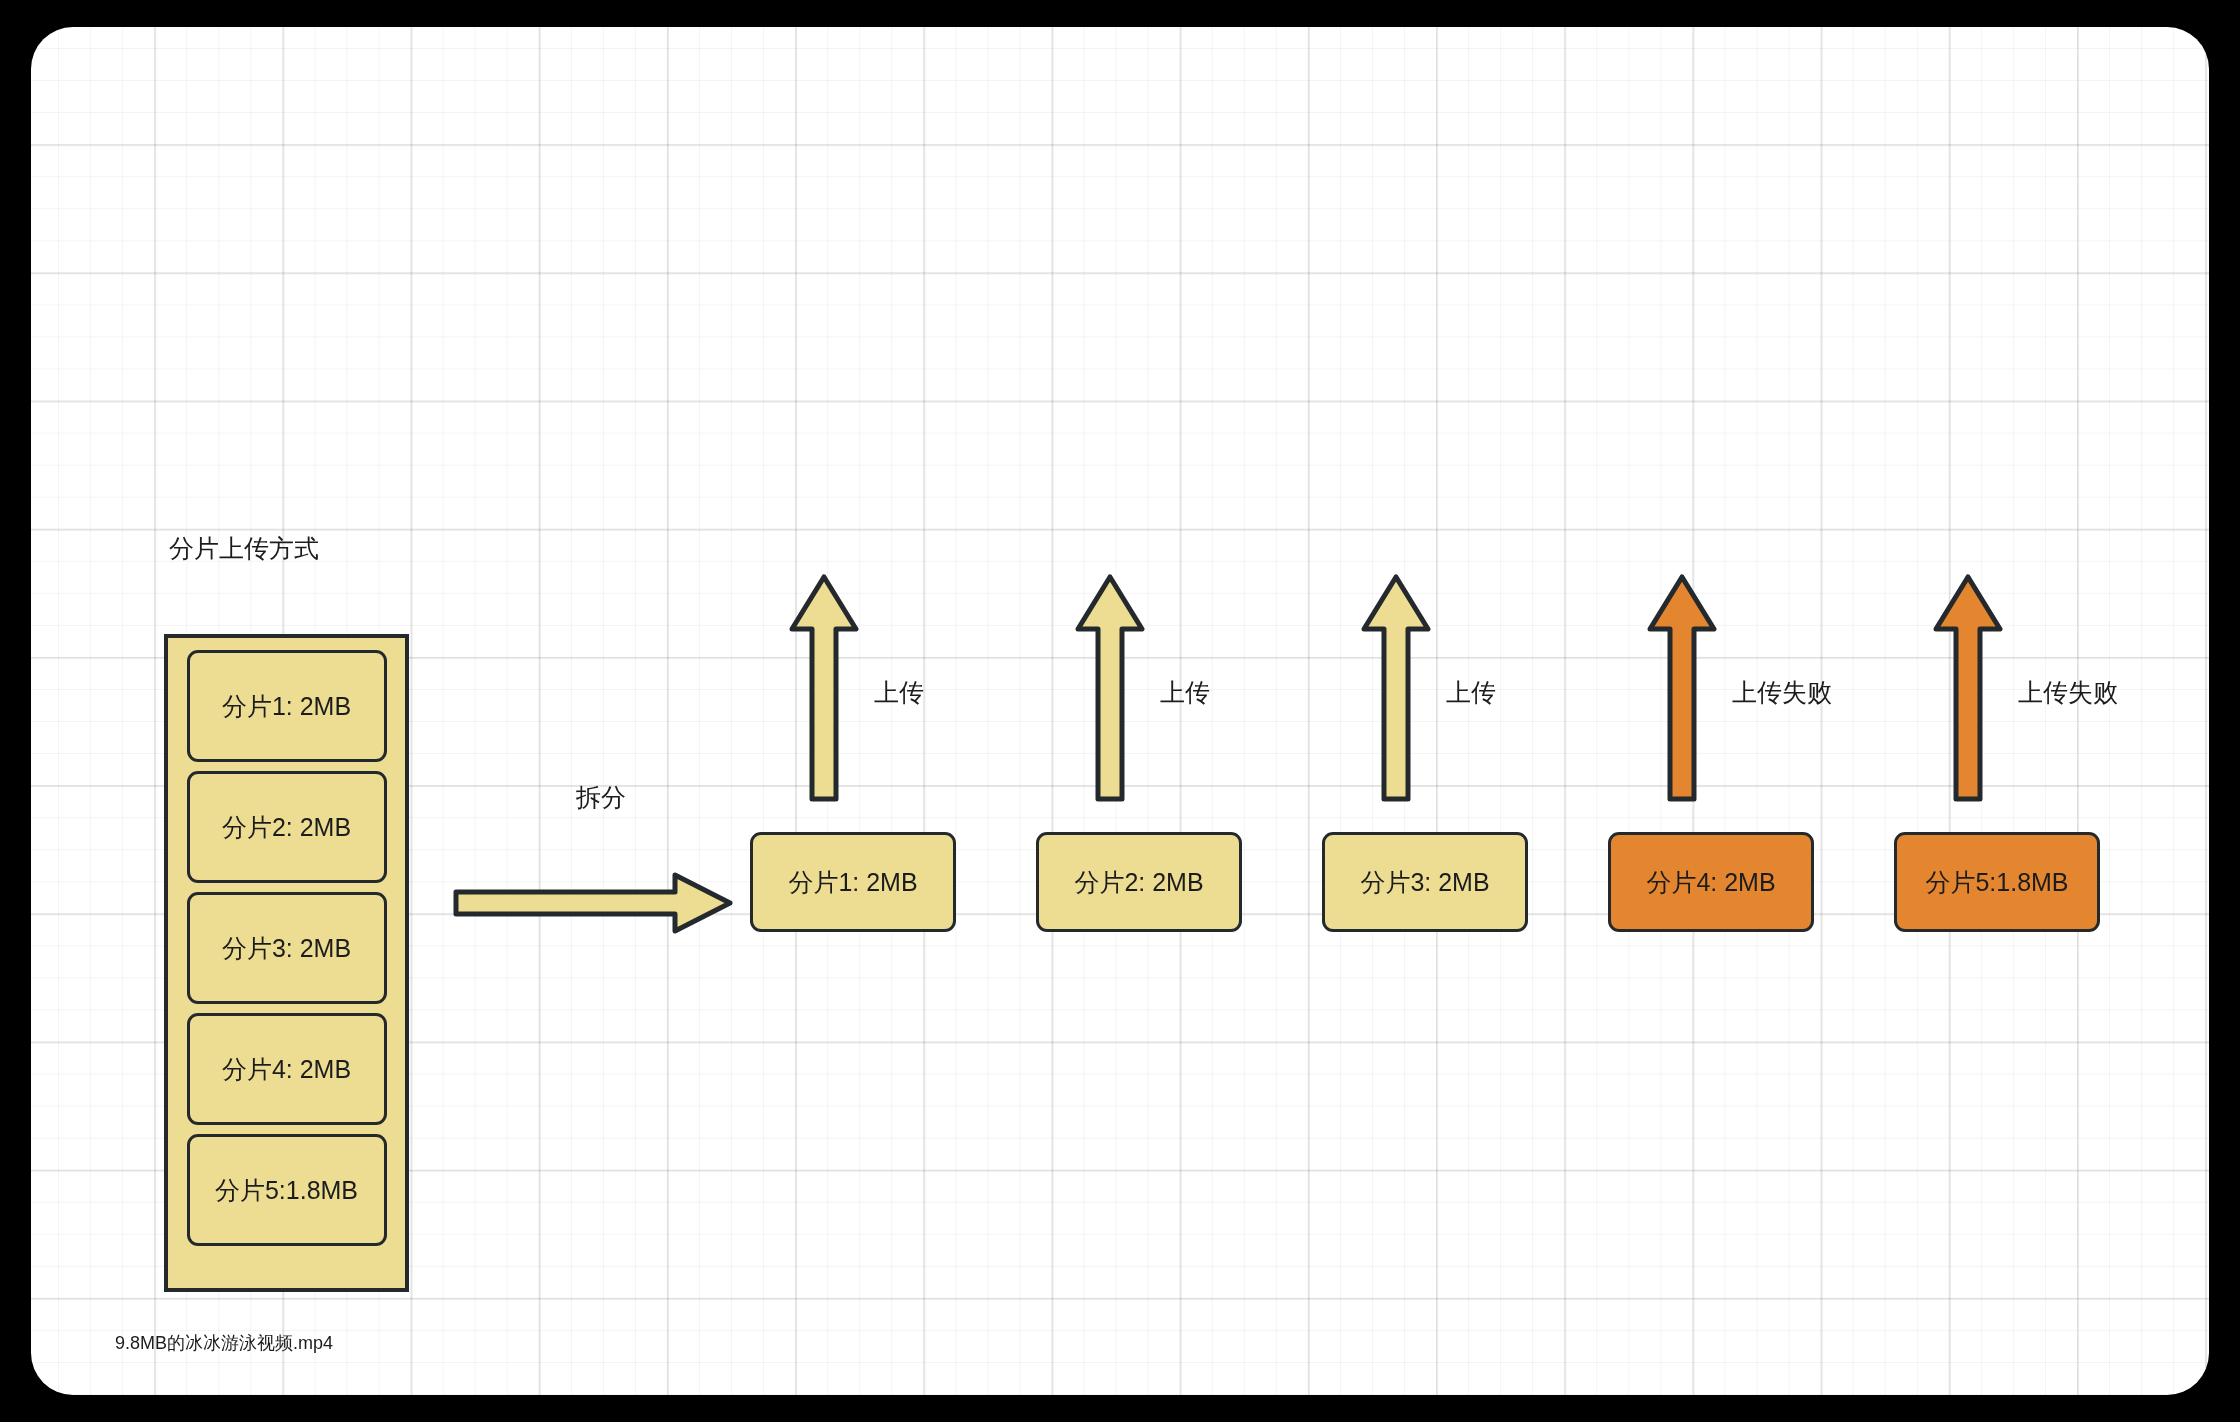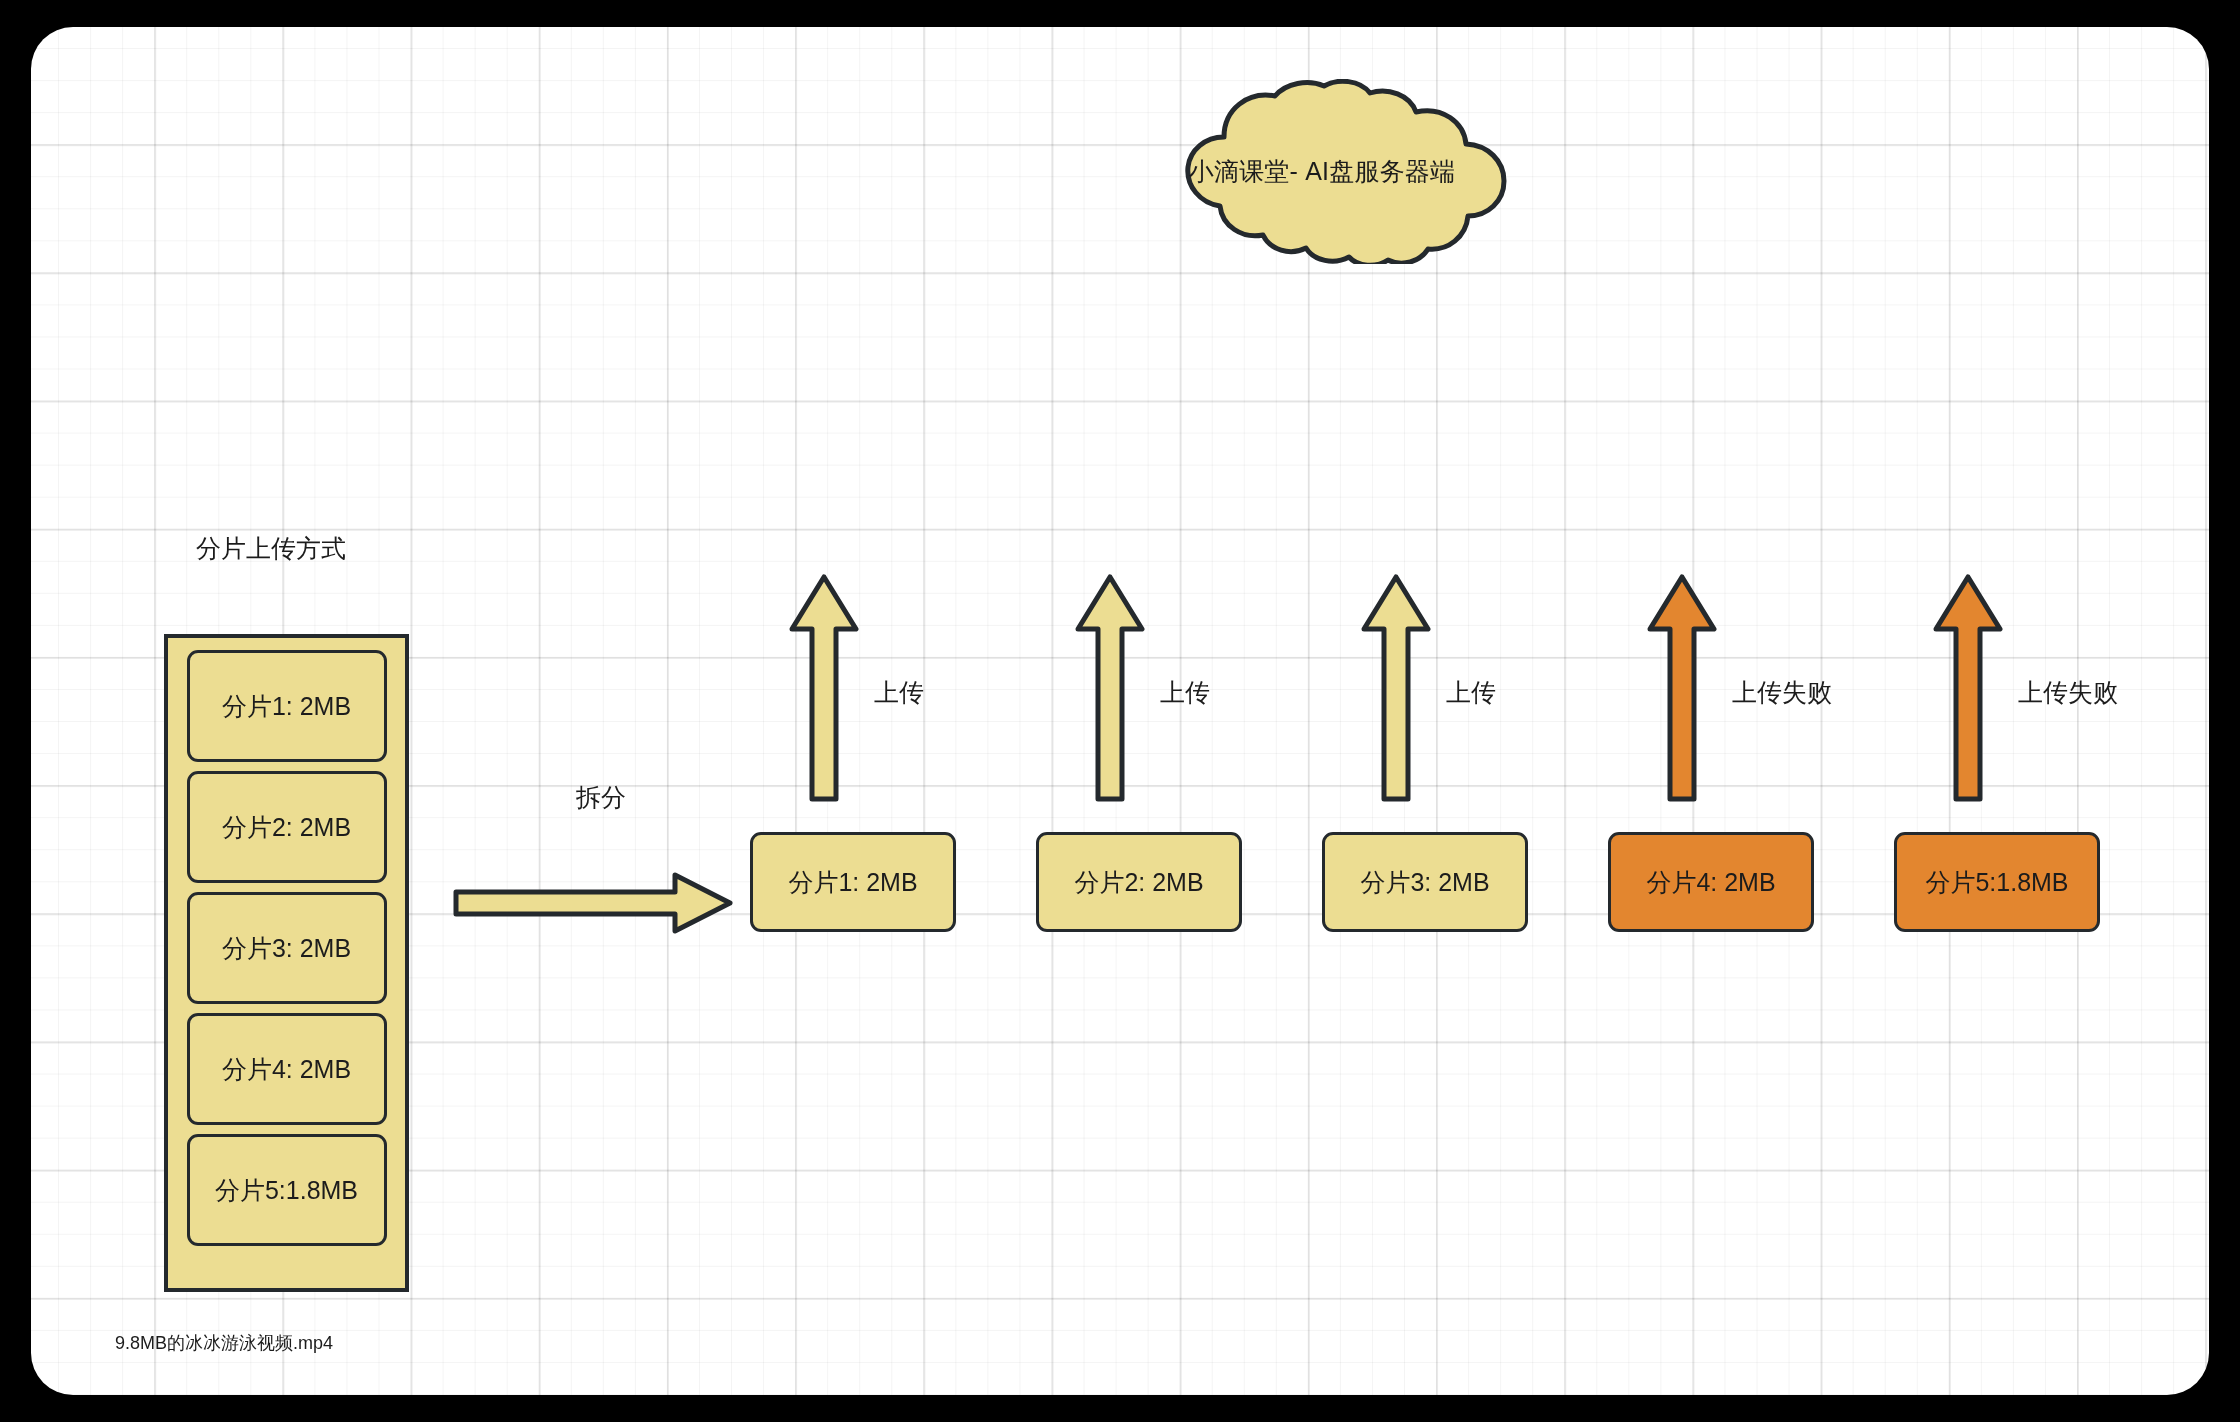--- a/index.html
+++ b/index.html
@@ -67,21 +67,21 @@
     font-size: 25px;
     color: #1c1c1c;
     letter-spacing: 0.2px;
     white-space: nowrap;
     padding-left: 4px;
     box-sizing: border-box;
   }
 
   
   #mode-title {
-    left: 165px;
+    left: 138px;
     top: 505px;
     font-size: 25px;
     color: #1c1c1c;
     white-space: nowrap;
   }
 
   
   #file-stack {
     left: 133px;
     top: 607px;
@@ -176,30 +176,20 @@
     white-space: nowrap;
     margin-left: 12px;
   }
 </style>
 </head>
 <body>
 
 <div id="stage">
   <div id="canvas">
 
-    <div id="cloud-group">
-      <svg viewBox="0 0 400 185" xmlns="http://www.w3.org/2000/svg">
-        <path d="M104,58 C104,30 128,12 155,17 C166,4 188,0 204,7 C218,-1 240,1 250,14
-                 C268,8 290,16 296,33 C322,27 344,43 346,65 C368,66 384,82 384,102
-                 C384,122 368,137 348,137 C346,158 328,172 308,170 C300,183 282,188 268,181
-                 C256,189 238,188 229,178 C214,186 194,182 186,169 C170,177 150,171 143,156
-                 C122,160 102,147 100,127 C80,124 66,107 68,88 C70,71 85,58 104,58 Z" fill="#ecdd92" stroke="#24292d" stroke-width="5" stroke-linejoin="round"></path>
-      </svg>
-      <div id="cloud-label">小滴课堂- AI盘服务器端</div>
-    </div>
 
     <div class="abs" id="mode-title">分片上传方式</div>
 
     <div class="abs" id="file-stack">
       <div class="stack-chunk">分片1: 2MB</div>
       <div class="stack-chunk">分片2: 2MB</div>
       <div class="stack-chunk">分片3: 2MB</div>
       <div class="stack-chunk">分片4: 2MB</div>
       <div class="stack-chunk">分片5:1.8MB</div>
     </div>

